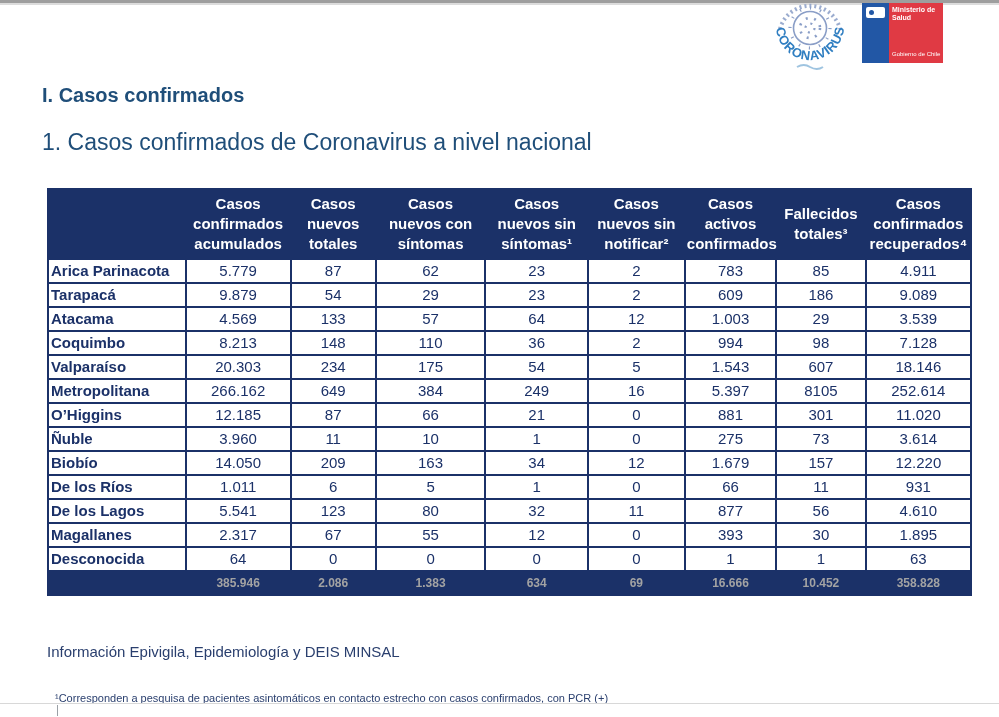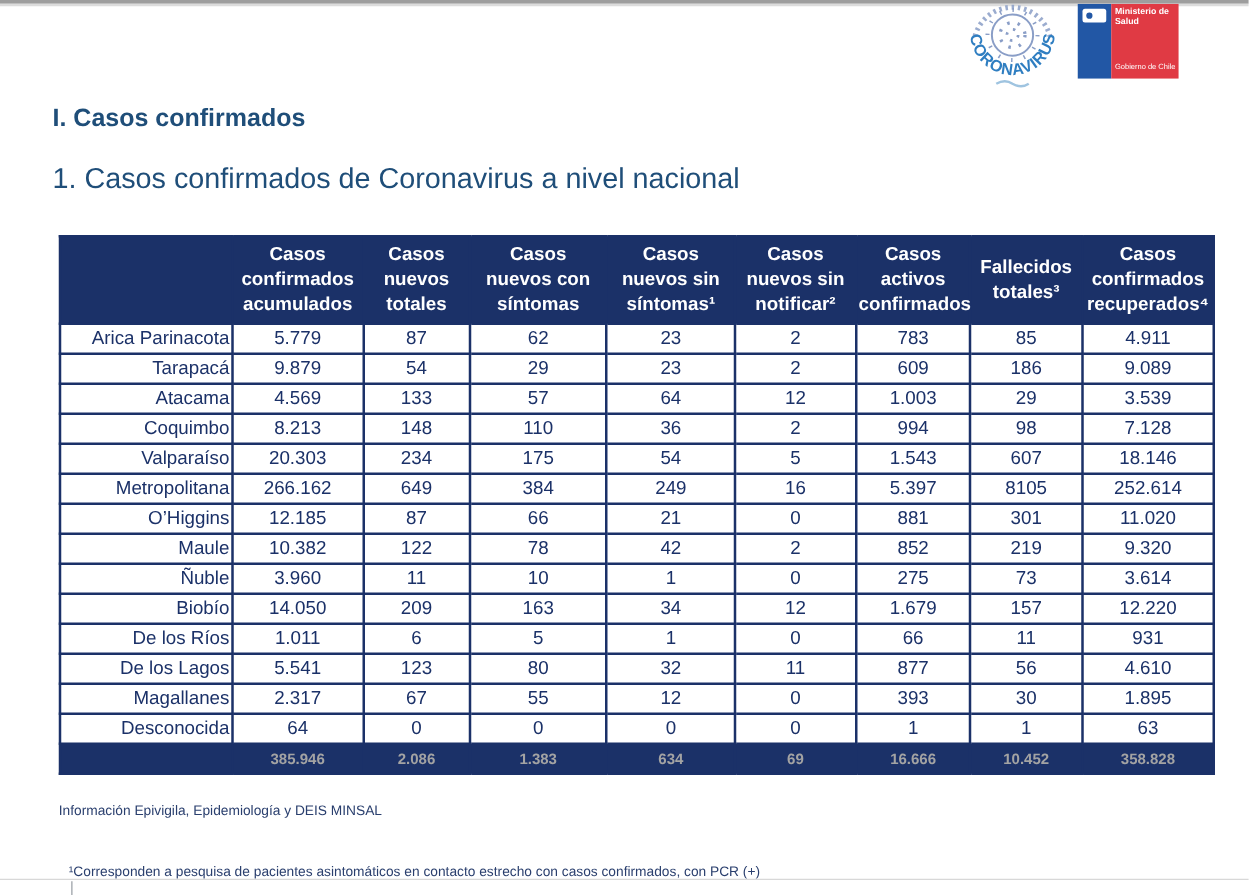--- a/index.html
+++ b/index.html
@@ -41,29 +41,29 @@
   table{width:100%;border-collapse:collapse;table-layout:fixed;}
   th,td{border:2px solid var(--navy);}
   thead th{
     background:var(--navy);color:#fff;font-weight:bold;font-size:15px;line-height:20px;
     padding:4px 1px;text-align:center;vertical-align:middle;white-space:pre-line;
   }
   tbody td{
     background:#fff;color:var(--navy);font-size:15px;height:22px;line-height:22px;
     text-align:center;padding:0 1px;overflow:hidden;white-space:nowrap;
   }
-  tbody td.region{text-align:right;padding-left:2px;}
+  tbody td.region{text-align:left;padding-left:2px;font-weight:bold;}
   tfoot td{
     background:var(--navy);color:#a3a3a3;font-weight:bold;font-size:12px;height:22px;
     line-height:22px;text-align:center;border-color:var(--navy);
   }
   tfoot td.region{text-align:left;}
 
   
-  .footnote1{position:absolute;left:47px;top:643px;font-size:11px;color:#2a3f6e;}
+  .footnote1{position:absolute;left:47px;top:643px;font-size:15px;color:#2a3f6e;}
   .footnote2-wrap{position:absolute;left:55px;top:692px;height:11px;overflow:hidden;width:900px;}
   .footnote2{font-size:11px;color:#2a3f6e;white-space:nowrap;}
   .hairline{position:absolute;left:0;top:703px;width:100%;height:1px;background:#d8d8d8;}
   .caret{position:absolute;left:57px;top:705px;width:1px;height:11px;background:#9aa0a6;}
 </style>
 </head>
 <body>
 
 <div class="stage">
 
@@ -209,31 +209,20 @@
             <td>12.185</td>
             <td>87</td>
             <td>66</td>
             <td>21</td>
             <td>0</td>
             <td>881</td>
             <td>301</td>
             <td>11.020</td>
           </tr>
           <tr>
-            <td class="region">Maule</td>
-            <td>10.382</td>
-            <td>122</td>
-            <td>78</td>
-            <td>42</td>
-            <td>2</td>
-            <td>852</td>
-            <td>219</td>
-            <td>9.320</td>
-          </tr>
-          <tr>
             <td class="region">Ñuble</td>
             <td>3.960</td>
             <td>11</td>
             <td>10</td>
             <td>1</td>
             <td>0</td>
             <td>275</td>
             <td>73</td>
             <td>3.614</td>
           </tr>

